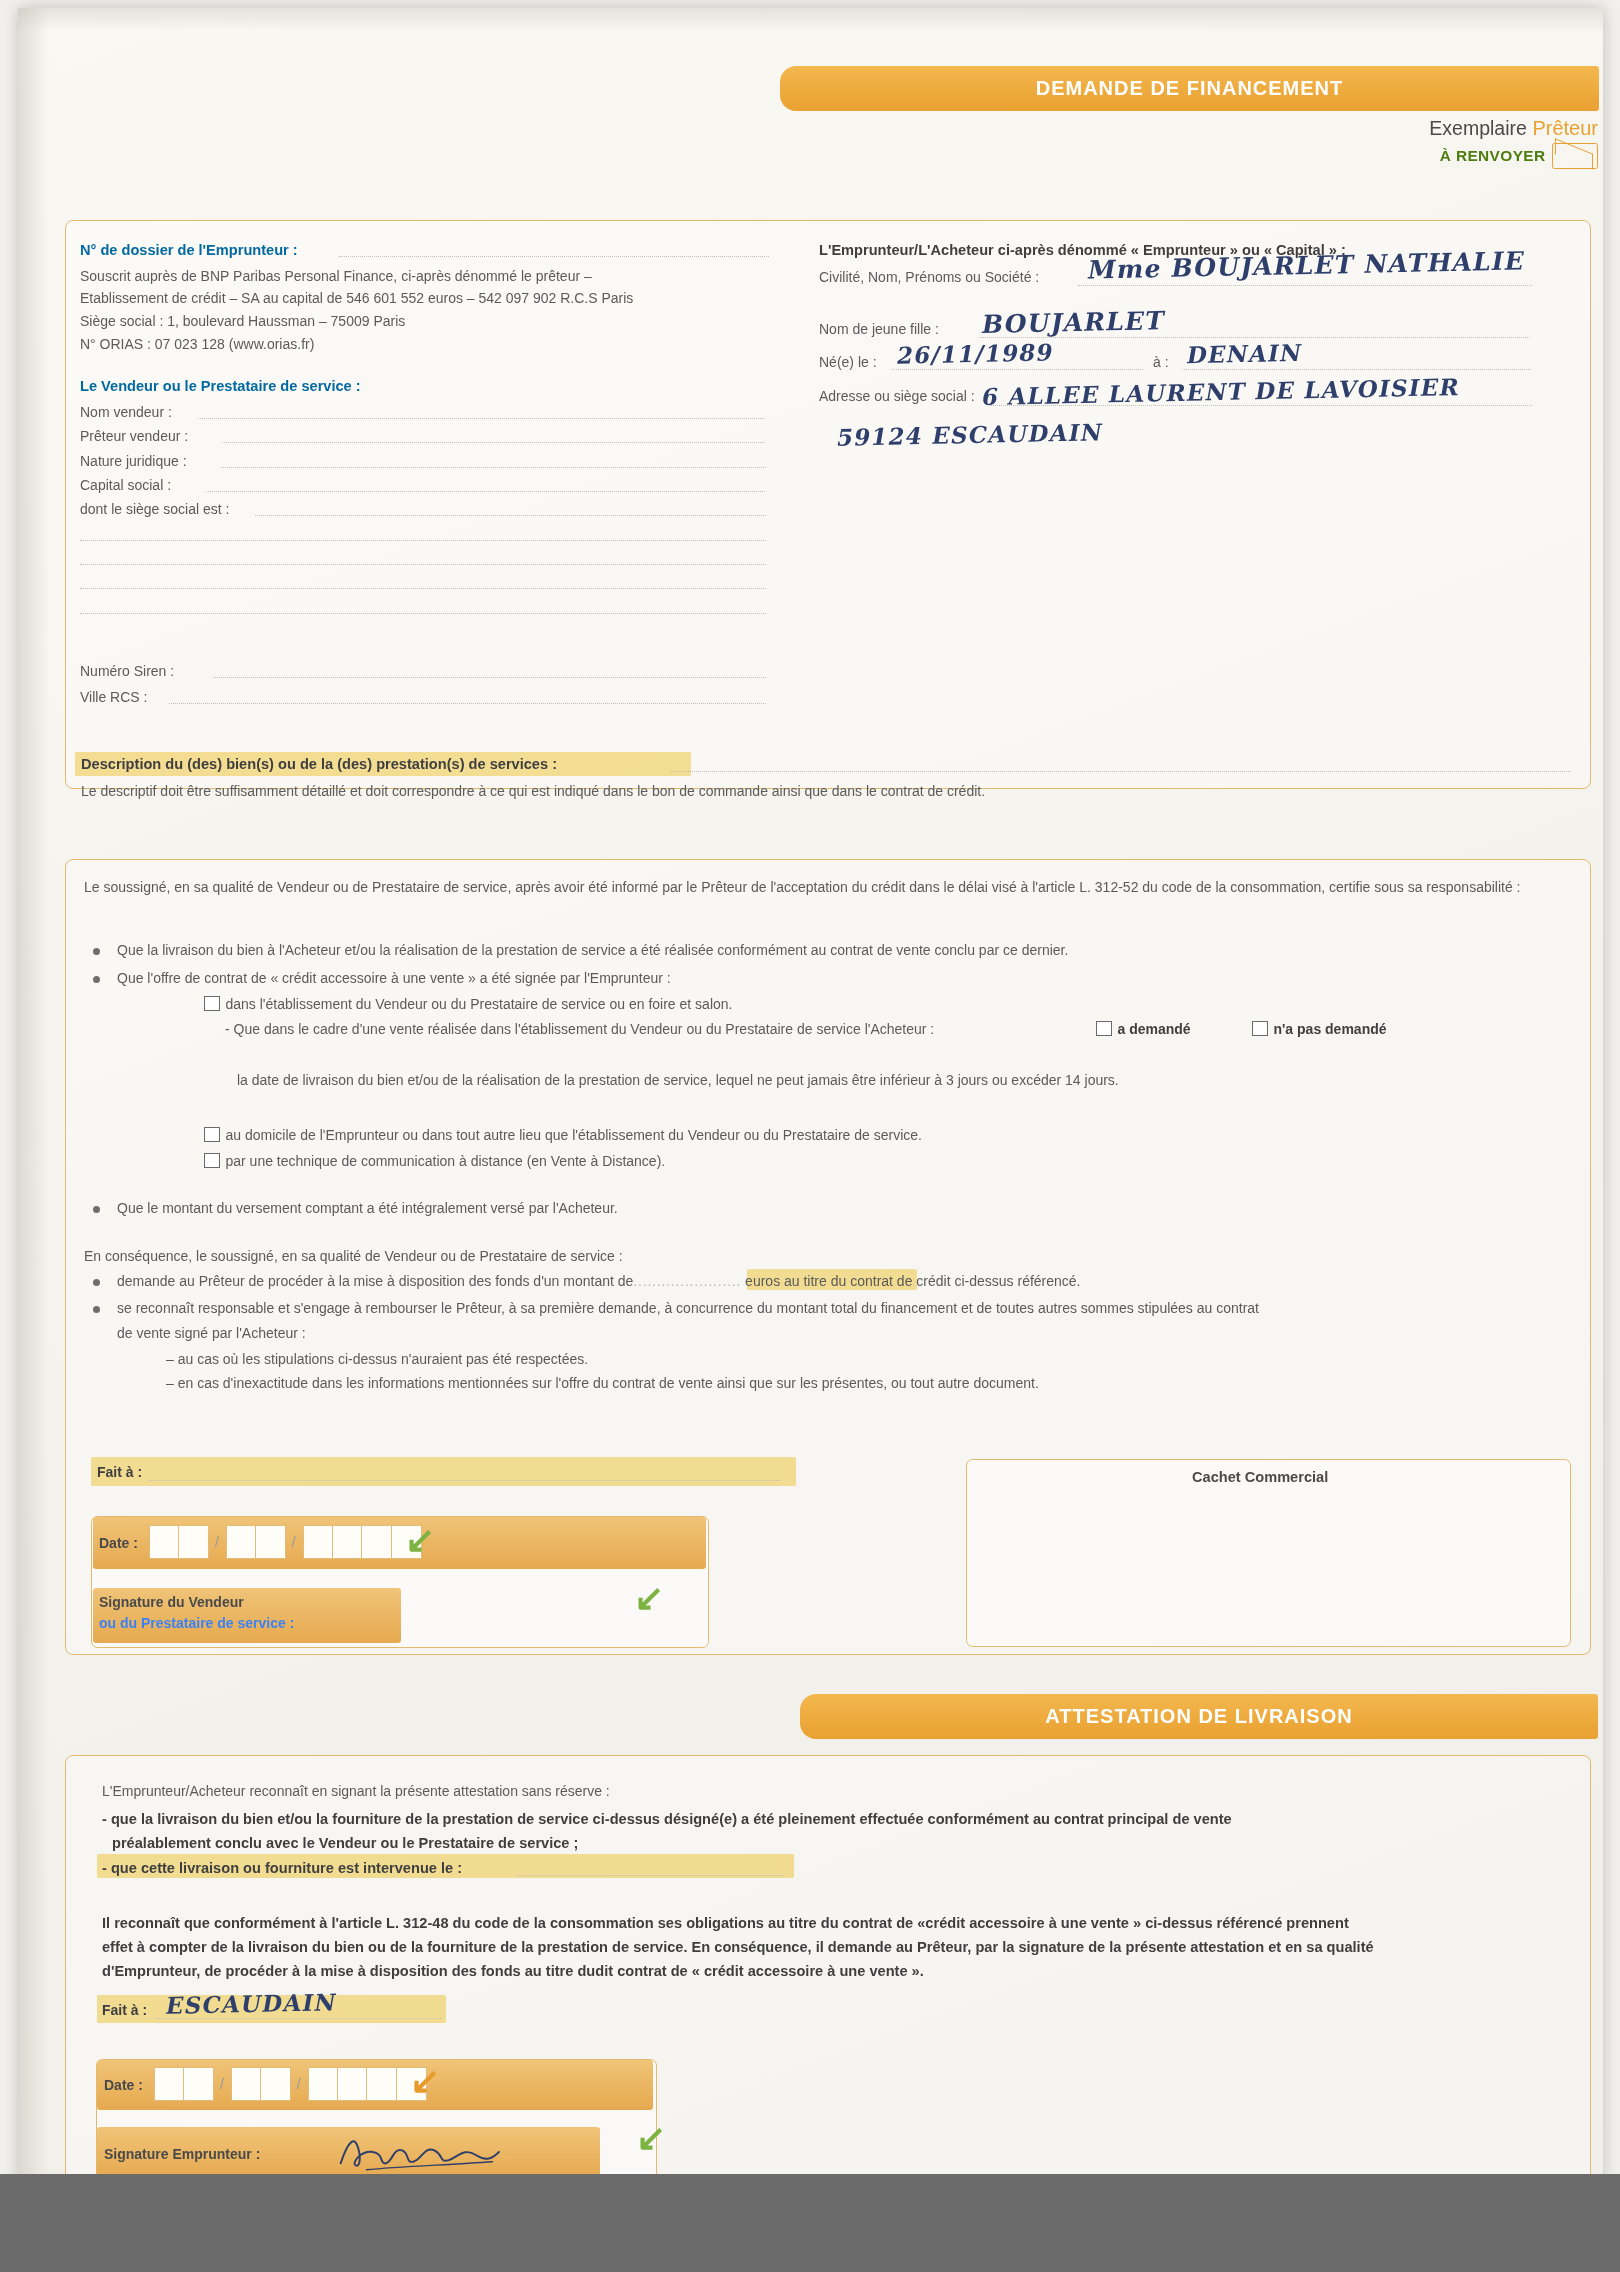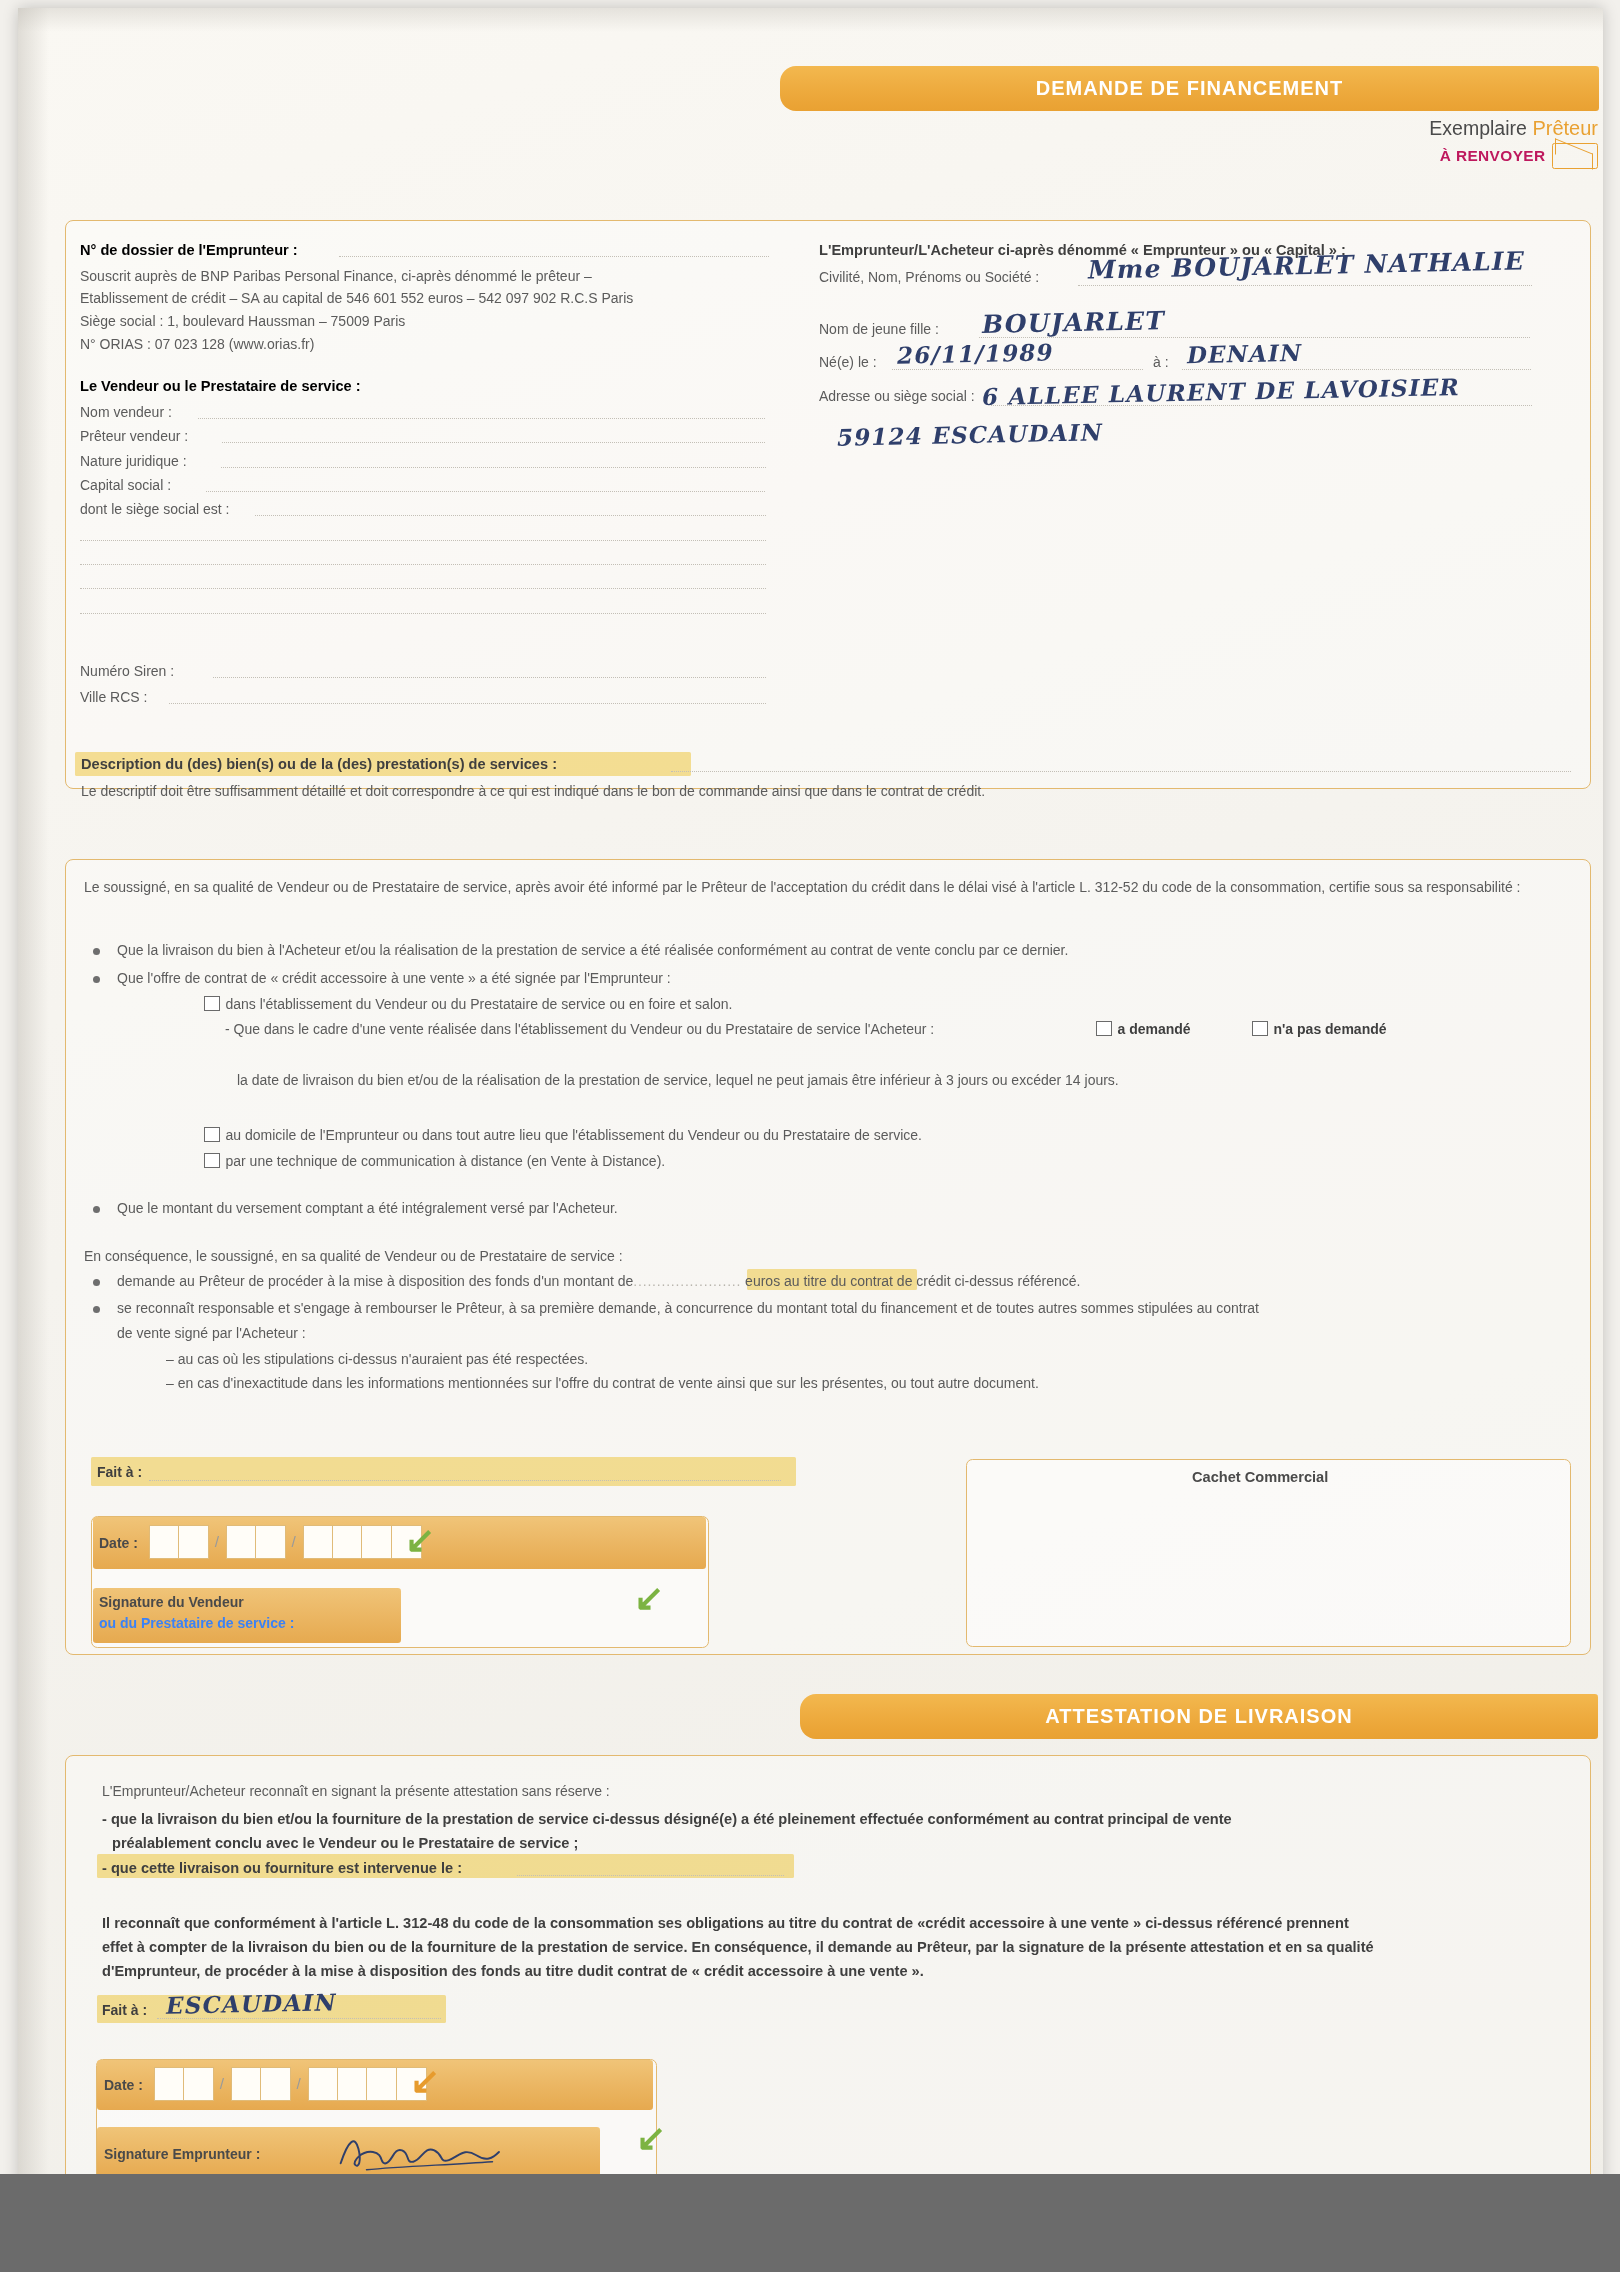--- a/index.html
+++ b/index.html
@@ -76,21 +76,21 @@
     font-size: 20px;
     color: #e9a132;
   }
   .exemplaire .line1 b {
     color: #4a4a4a;
     font-weight: normal;
     font-size: 19.5px;
   }
   .exemplaire .line2 {
     font-size: 15.4px;
-    color: #be185d;
+    color: #4d7c0f;
     font-weight: bold;
     letter-spacing: 0.4px;
     margin-top: 3.2px;
     display: flex;
     justify-content: flex-end;
     align-items: center;
     gap: 6.5px;
   }
   .env {
     display: inline-block;
@@ -123,21 +123,21 @@
 
   .txt {
     position: absolute;
     color: #5b5b5b;
     font-size: 14px;
     line-height: 1.45;
     white-space: pre;
   }
   .txt.wrap { white-space: normal; }
   .b  { font-weight: bold; color: #3f3f3f; }
-  .ttl { font-weight: bold; color: #000000; font-size: 14.6px; }
+  .ttl { font-weight: bold; color: #0369a1; font-size: 14.6px; }
 
   .dots { color: #b9b5ad; letter-spacing: 0.8px; }
 
   
   .leader {
     position: absolute;
     border-bottom: 1.6px dotted #c3bfb6;
     height: 0;
   }
 

